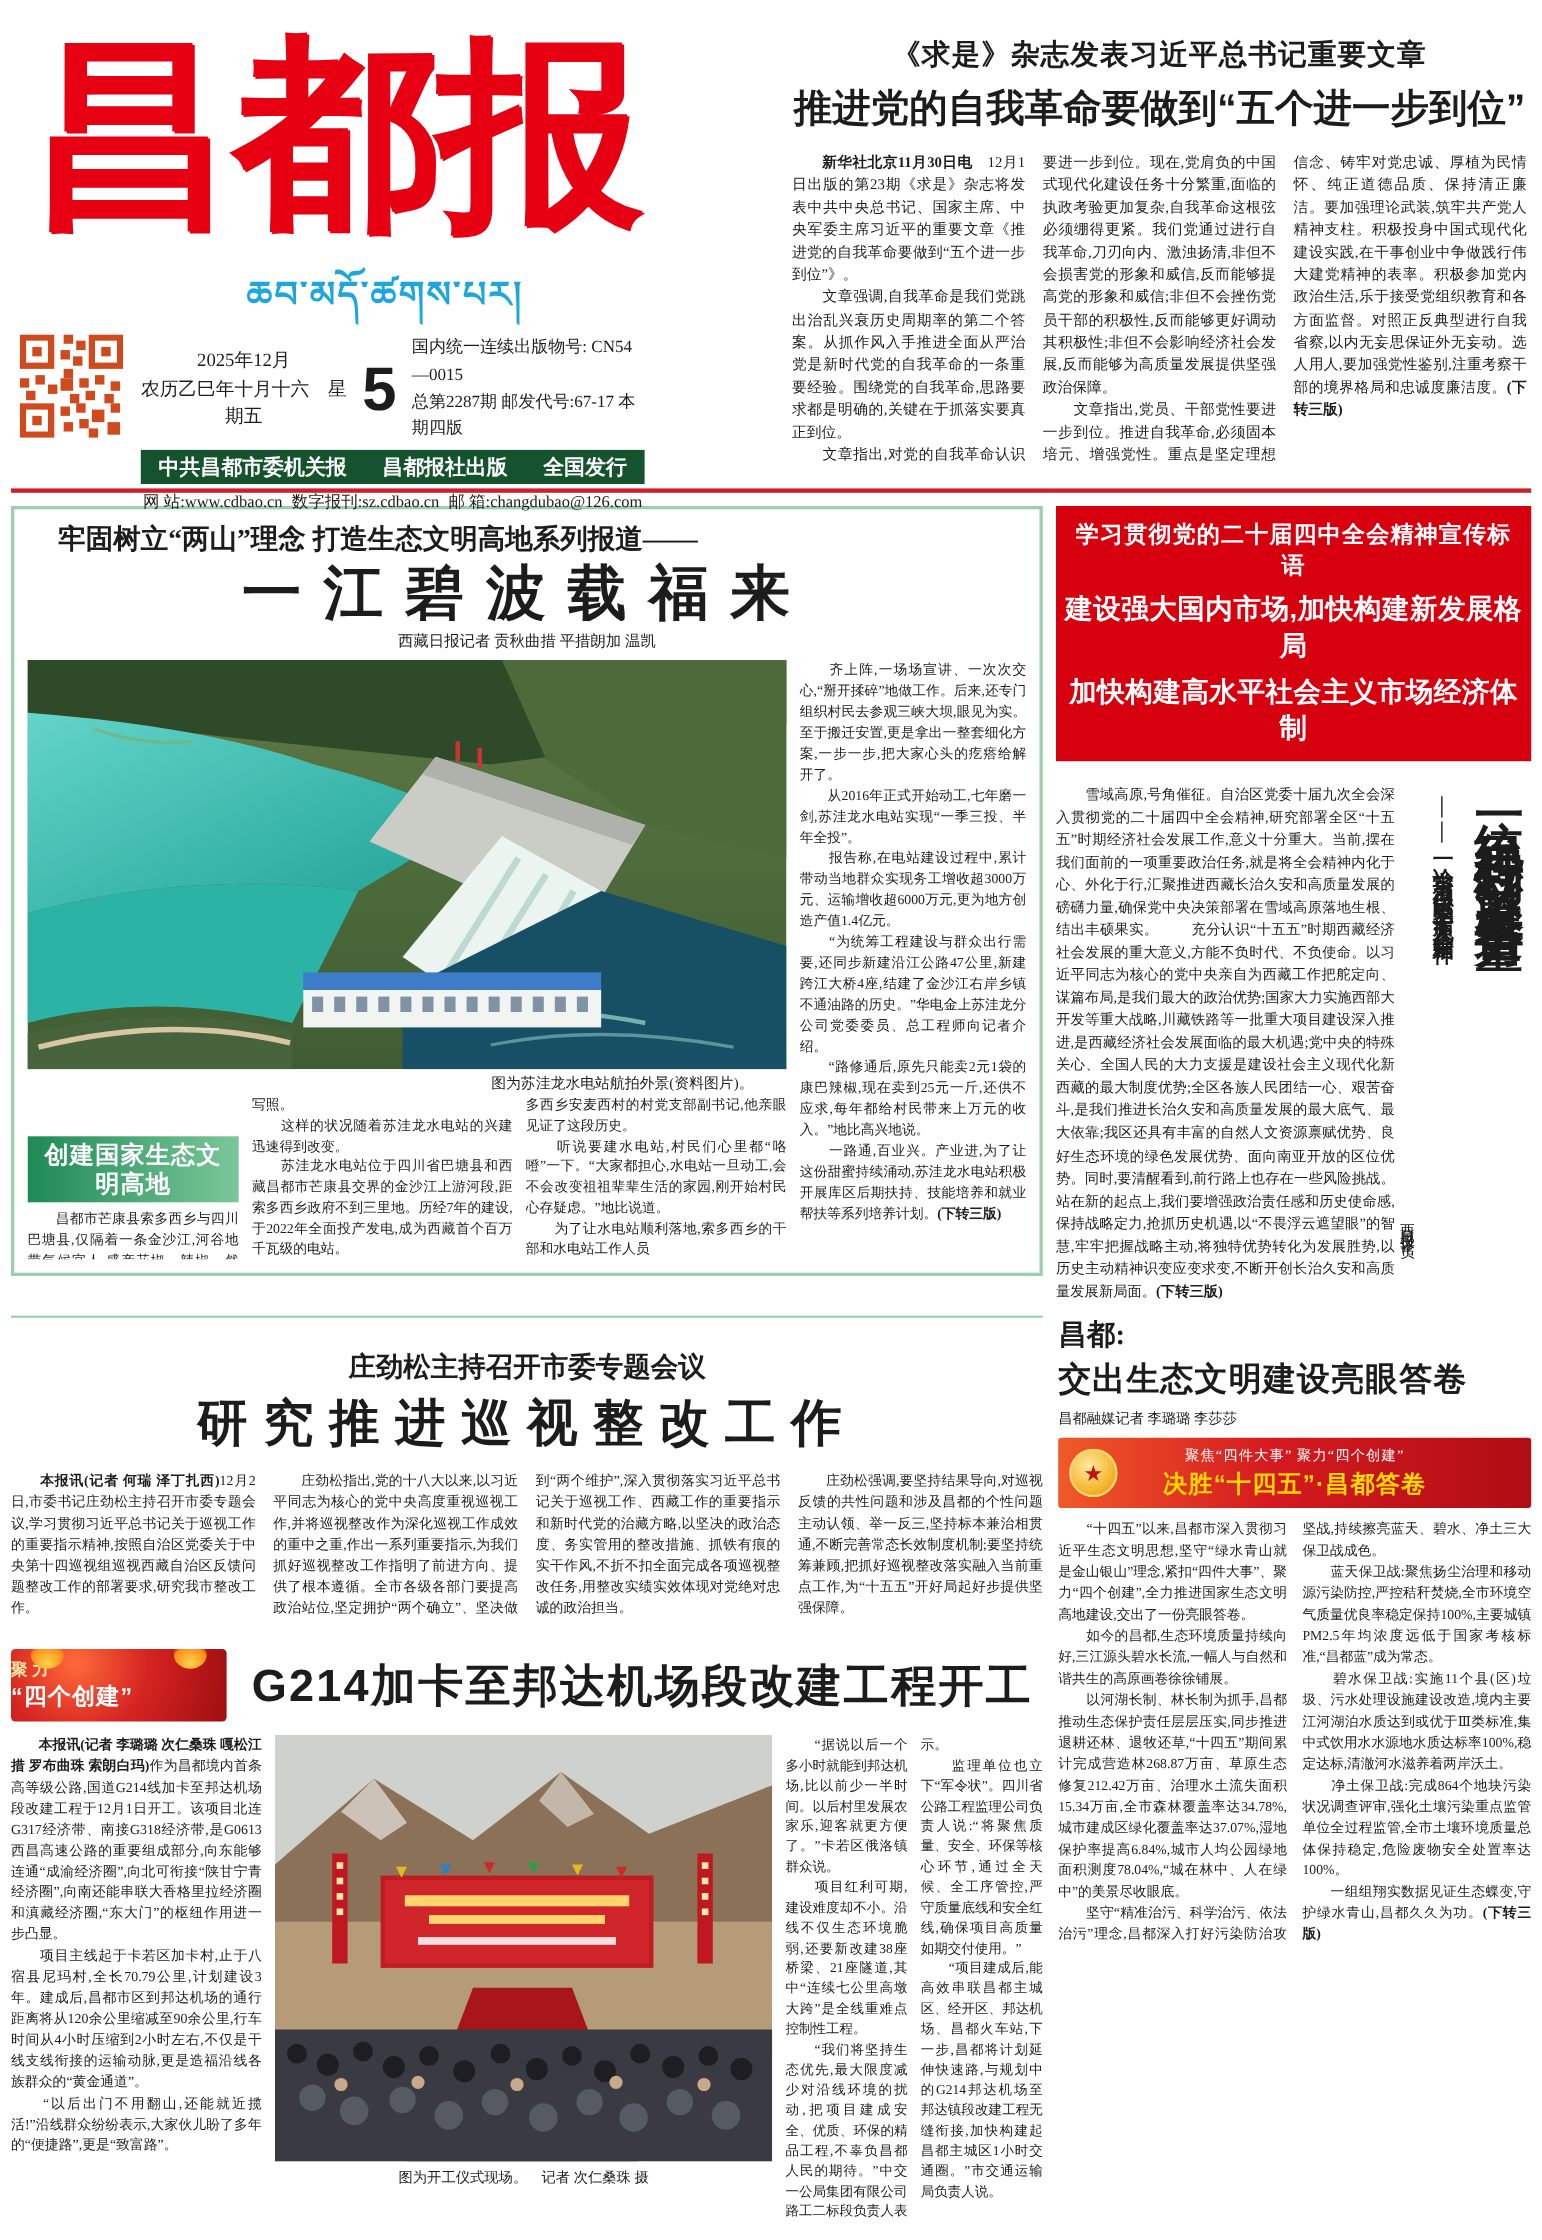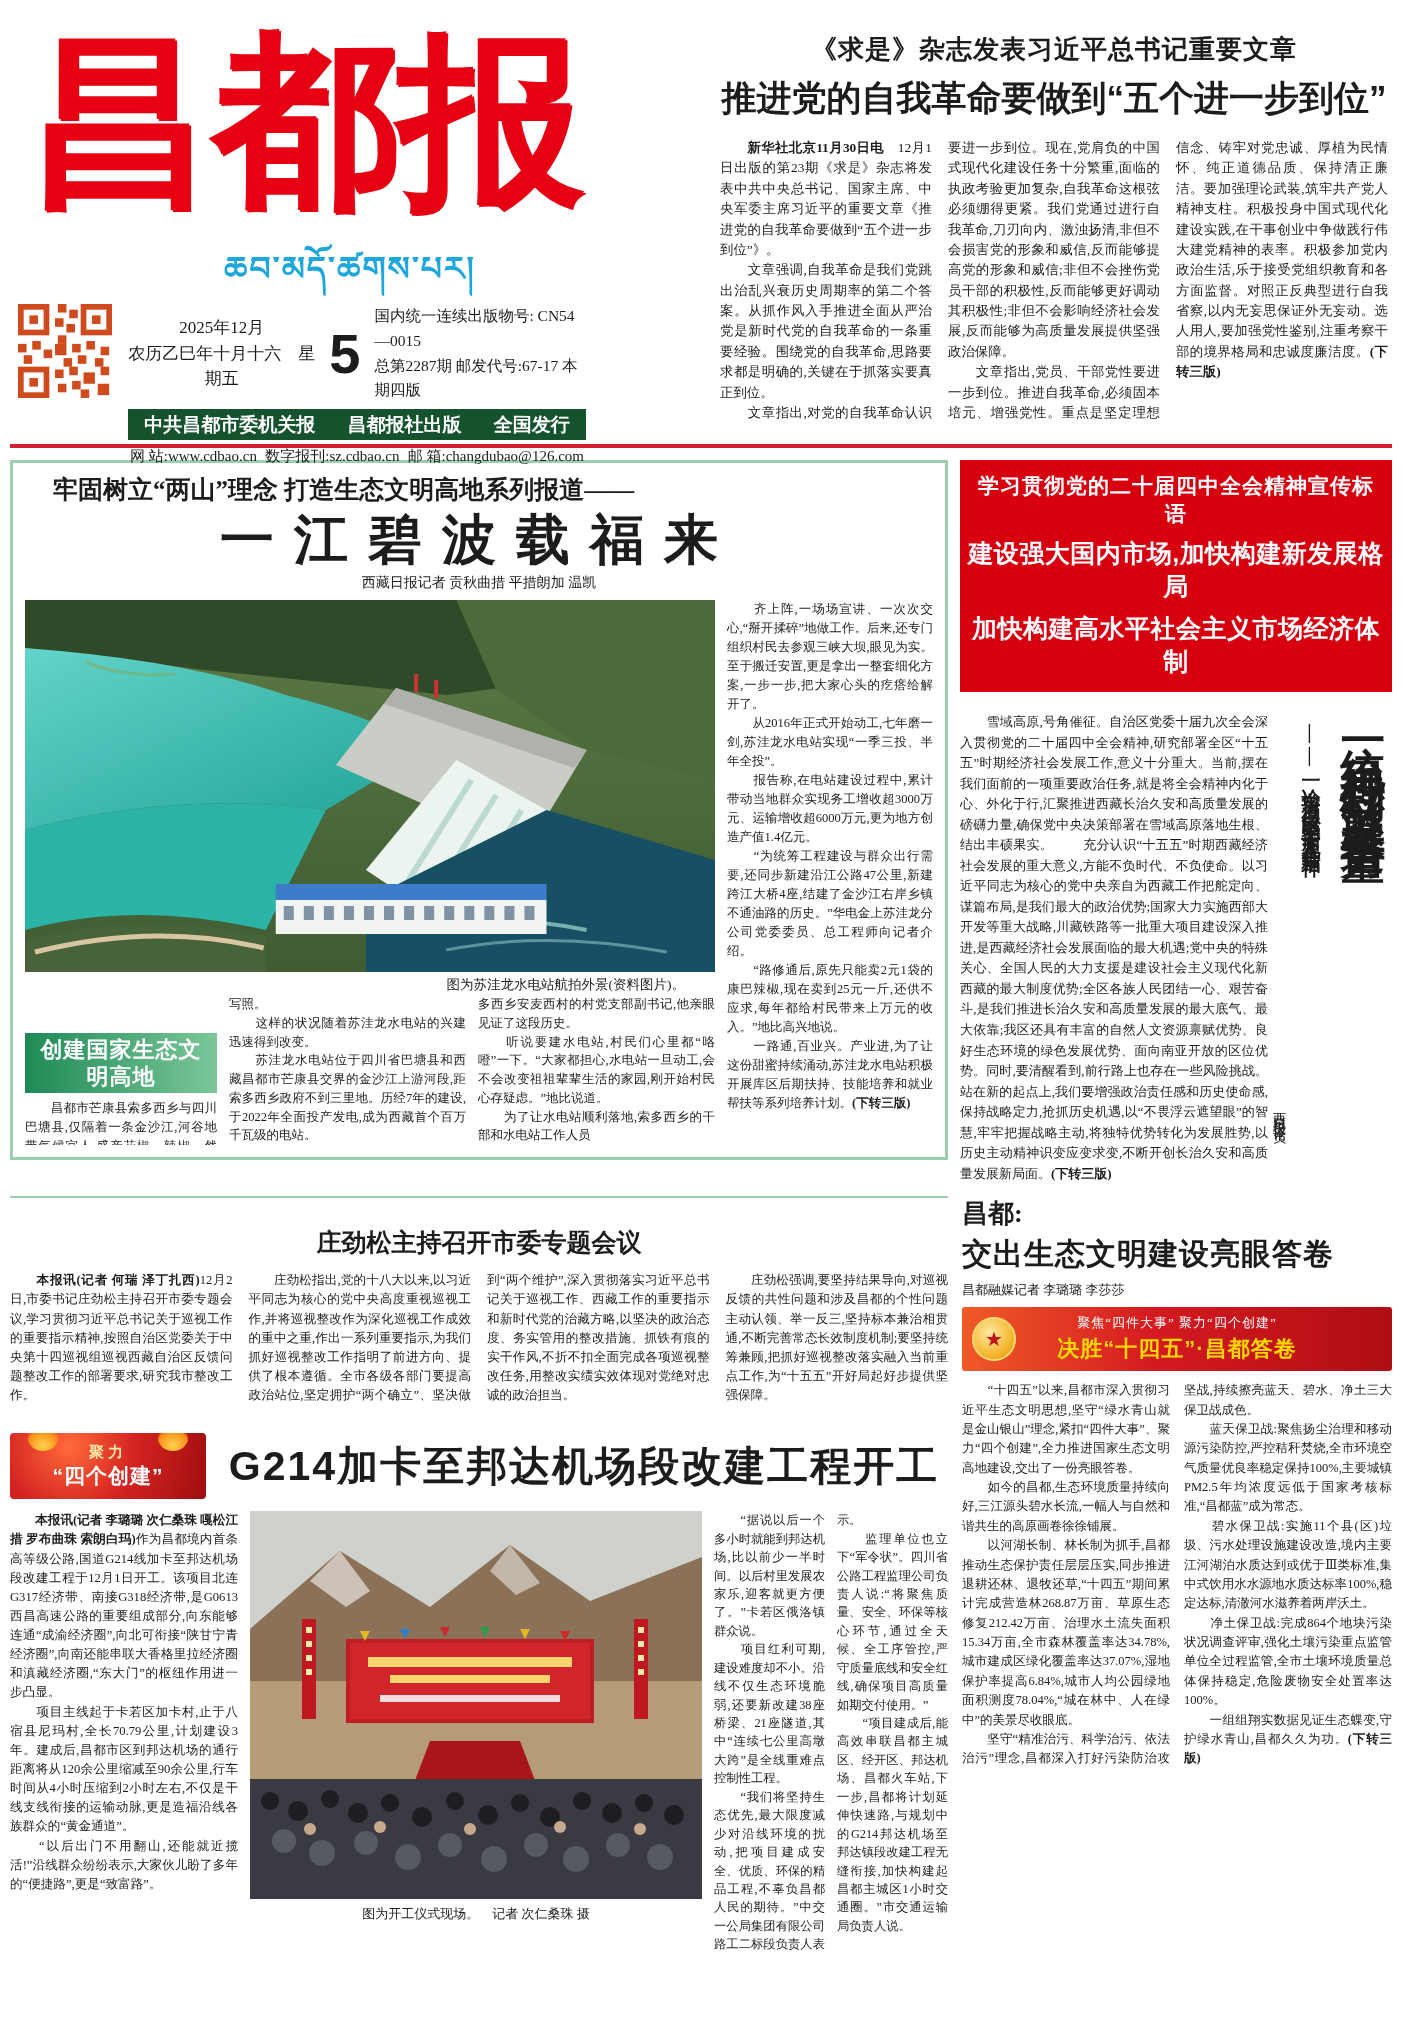--- a/index.html
+++ b/index.html
@@ -81,21 +81,21 @@
   .meeting { border-top:2px solid #9ccfae; padding-top:28px; }
   .meeting-kicker { text-align:center; font-weight:bold; font-size:25px; }
   .meeting-headline { text-align:center; font-weight:bold; font-size:46px; letter-spacing:14px; margin-top:4px; }
   .meeting-body { margin-top:12px; height:148px; overflow:hidden; column-count:4; column-gap:16px;
     font-size:12.6px; line-height:1.52; text-align:justify; }
 
   .g214 { margin-top:14px; }
   .g214-head { display:flex; align-items:center; gap:14px; }
   .badge { width:196px; height:66px; border-radius:4px;
     background:radial-gradient(circle at 30% 20%, #ff6a3a, #d42421 45%, #9f0d10);
-    color:#fff; display:flex; flex-direction:column; align-items:center; justify-content:center;
+    color:#fff; display:flex; flex-direction:column; justify-content:center;
     font-weight:bold; position:relative; overflow:hidden; }
   .badge .flame { position:absolute; top:-8px; left:18px; width:30px; height:26px;
     background:radial-gradient(circle at 50% 80%, #ffd34d, #ff8c1a 60%, transparent 75%); border-radius:50%; }
   .badge .flame2 { left:auto; right:18px; }
   .badge-l1 { font-size:15px; letter-spacing:4px; color:#ffe9a8; }
   .badge-l2 { font-size:21px; color:#fff; letter-spacing:1px; font-family:"Liberation Sans","DejaVu Sans",sans-serif; }
   .g214-headline { flex:1; text-align:center; font-weight:bold; font-size:41px; letter-spacing:2px; }
   .g214-body { display:flex; gap:12px; margin-top:12px; height:478px; }
   .g214-colA { width:228px; font-size:12.6px; line-height:1.52; text-align:justify; overflow:hidden; }
   .g214-center { width:452px; }
@@ -297,20 +297,21 @@
         <div class="comm-subtitle">——一论学习贯彻自治区党委十届九次全会精神</div>
         <div class="comm-headline hei">统一思想行动 凝聚奋进力量</div>
       </div>
     </div>
   </div>
 
   <div class="lower">
     <div class="left-stack">
       <div class="meeting">
         <div class="meeting-kicker hei">庄劲松主持召开市委专题会议</div>
+        <div class="meeting-headline hei">研究推进巡视整改工作</div>
         <div class="meeting-body">
           <p class="pre"><b>　　本报讯(记者 何瑞 泽丁扎西)</b><span>12月2日,市委书记庄劲松主持召开市委专题会议,学习贯彻习近平总书记关于巡视工作的重要指示精神,按照自治区党委关于中央第十四巡视组巡视西藏自治区反馈问题整改工作的部署要求,研究我市整改工作。
 　　庄劲松指出,党的十八大以来,以习近平同志为核心的党中央高度重视巡视工作,并将巡视整改作为深化巡视工作成效的重中之重,作出一系列重要指示,为我们抓好巡视整改工作指明了前进方向、提供了根本遵循。全市各级各部门要提高政治站位,坚定拥护“两个确立”、坚决做到“两个维护”,深入贯彻落实习近平总书记关于巡视工作、西藏工作的重要指示和新时代党的治藏方略,以坚决的政治态度、务实管用的整改措施、抓铁有痕的实干作风,不折不扣全面完成各项巡视整改任务,用整改实绩实效体现对党绝对忠诚的政治担当。
 　　庄劲松强调,要坚持结果导向,对巡视反馈的共性问题和涉及昌都的个性问题主动认领、举一反三,坚持标本兼治相贯通,不断完善常态长效制度机制;要坚持统筹兼顾,把抓好巡视整改落实融入当前重点工作,为“十五五”开好局起好步提供坚强保障。</span></p>
         </div>
       </div>
 
       <div class="g214">
         <div class="g214-head">
           <div class="badge">

